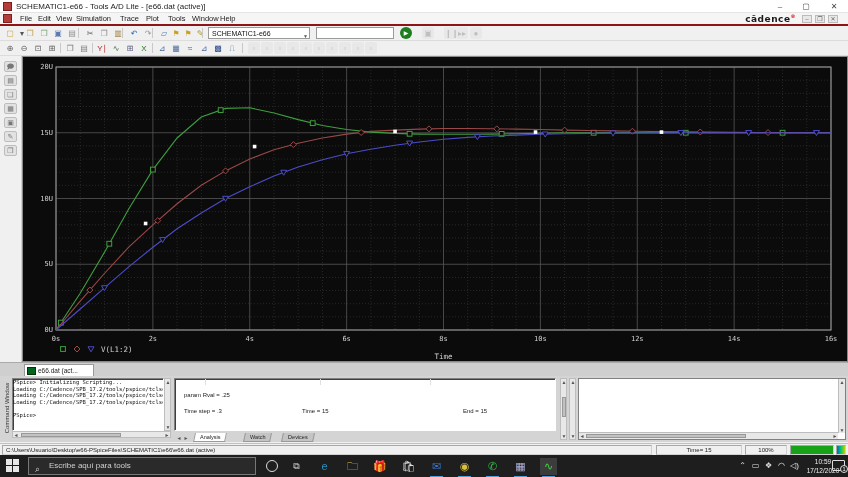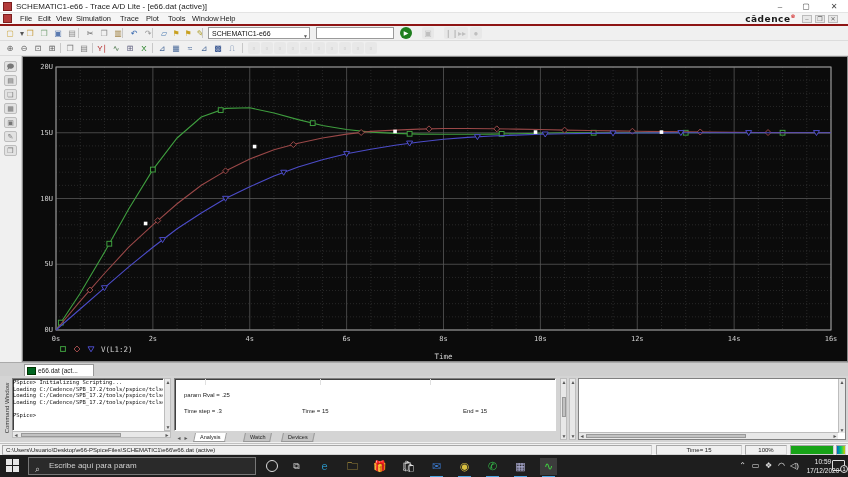--- a/index.html
+++ b/index.html
@@ -69,21 +69,21 @@
   .tray { position:absolute; top:0; height:22px; color:#e0e0e0; font-size:8px; line-height:22px; text-align:center; }
   #clock { position:absolute; top:2px; width:46px; text-align:center; color:#efefef; font-size:6.5px; line-height:9px; }
   #notif { position:absolute; top:5px; width:13px; height:11px; border:1px solid #ddd; border-radius:1px; }
   #notif .badge { position:absolute; right:-4px; bottom:-3px; width:8px; height:8px; background:#1e1e1e; border:1px solid #ddd; border-radius:50%; color:#fff; font-size:5.5px; line-height:7px; text-align:center; }
 </style>
 </head>
 <body>
 
 <div class="abs" id="titlebar">
   <div class="appico"></div>
-  <div class="ttl">SCHEMATIC1-e66 - Trace A/D Lite - [e66.dat (active)]</div>
+  <div class="ttl">SCHEMATIC1-e66 - Tools A/D Lite - [e66.dat (active)]</div>
   <div class="wbtn" style="left:772px">–</div>
   <div class="wbtn" style="left:798px">▢</div>
   <div class="wbtn" style="left:826px">✕</div>
 </div>
 
 <div class="abs" id="menubar">
   <div class="appico" style="top:1px"></div>
   <span id="menu-items"><div class="menu-item" style="left: 16px;">File</div><div class="menu-item" style="left: 34px;">Edit</div><div class="menu-item" style="left: 52px;">View</div><div class="menu-item" style="left: 72px;">Simulation</div><div class="menu-item" style="left: 116px;">Trace</div><div class="menu-item" style="left: 142px;">Plot</div><div class="menu-item" style="left: 164px;">Tools</div><div class="menu-item" style="left: 188px;">Window</div><div class="menu-item" style="left: 216px;">Help</div></span>
   <div class="abs" id="brand"><span>cādence</span><sup>®</sup></div>
   <div class="mdibtn" style="right:36px">–</div>
@@ -365,21 +365,21 @@
 
 <div class="abs" id="taskbar">
   <div id="startbtn">
     <div style="left:0; top:0;"></div>
       <div style="left:7px; top:0;"></div>
     <div style="left:0; top:7px;"></div>
       <div style="left:7px; top:7px;"></div>
   </div>
   <div id="searchbox">
     <span class="mag">⌕</span>
-    <span>Escribe aquí para param</span>
+    <span>Escribe aquí para tools</span>
   </div>
   <div class="tb-circle" style="left:266px;"></div>
   <div class="tb-app" style="left:288px; font-size:9px; color:#ddd;">⧉</div>
   <span id="tb-apps"><div class="tb-app" style="left: 316px; color: rgb(42, 143, 189);">e</div><div class="tb-app" style="left: 344px; color: rgb(232, 195, 74);">🗀</div><div class="tb-app" style="left: 372px; color: rgb(192, 48, 48);">🎁</div><div class="tb-app" style="left: 400px; color: rgb(232, 232, 232);">🛍</div><div class="tb-app" style="left: 428px; color: rgb(58, 122, 208);">✉<div class="run"></div></div><div class="tb-app" style="left: 456px; color: rgb(216, 192, 64);">◉<div class="run"></div></div><div class="tb-app" style="left: 484px; color: rgb(53, 192, 74);">✆<div class="run"></div></div><div class="tb-app" style="left: 512px; color: rgb(176, 176, 216);">▦<div class="run"></div></div><div class="tb-app active" style="left: 540px; color: rgb(64, 208, 64);">∿<div class="run"></div></div></span>
   <span id="tb-tray"><div class="tray" style="left: 736px; width: 13px;">⌃</div><div class="tray" style="left: 749px; width: 13px;">▭</div><div class="tray" style="left: 762px; width: 13px;">❖</div><div class="tray" style="left: 775px; width: 13px;">◠</div><div class="tray" style="left: 788px; width: 13px;">◁)</div></span>
   <div id="clock" style="left:800px;">
     <div>10:59</div>
     <div>17/12/2020</div>
   </div>
   <div id="notif" style="left:832px;">

